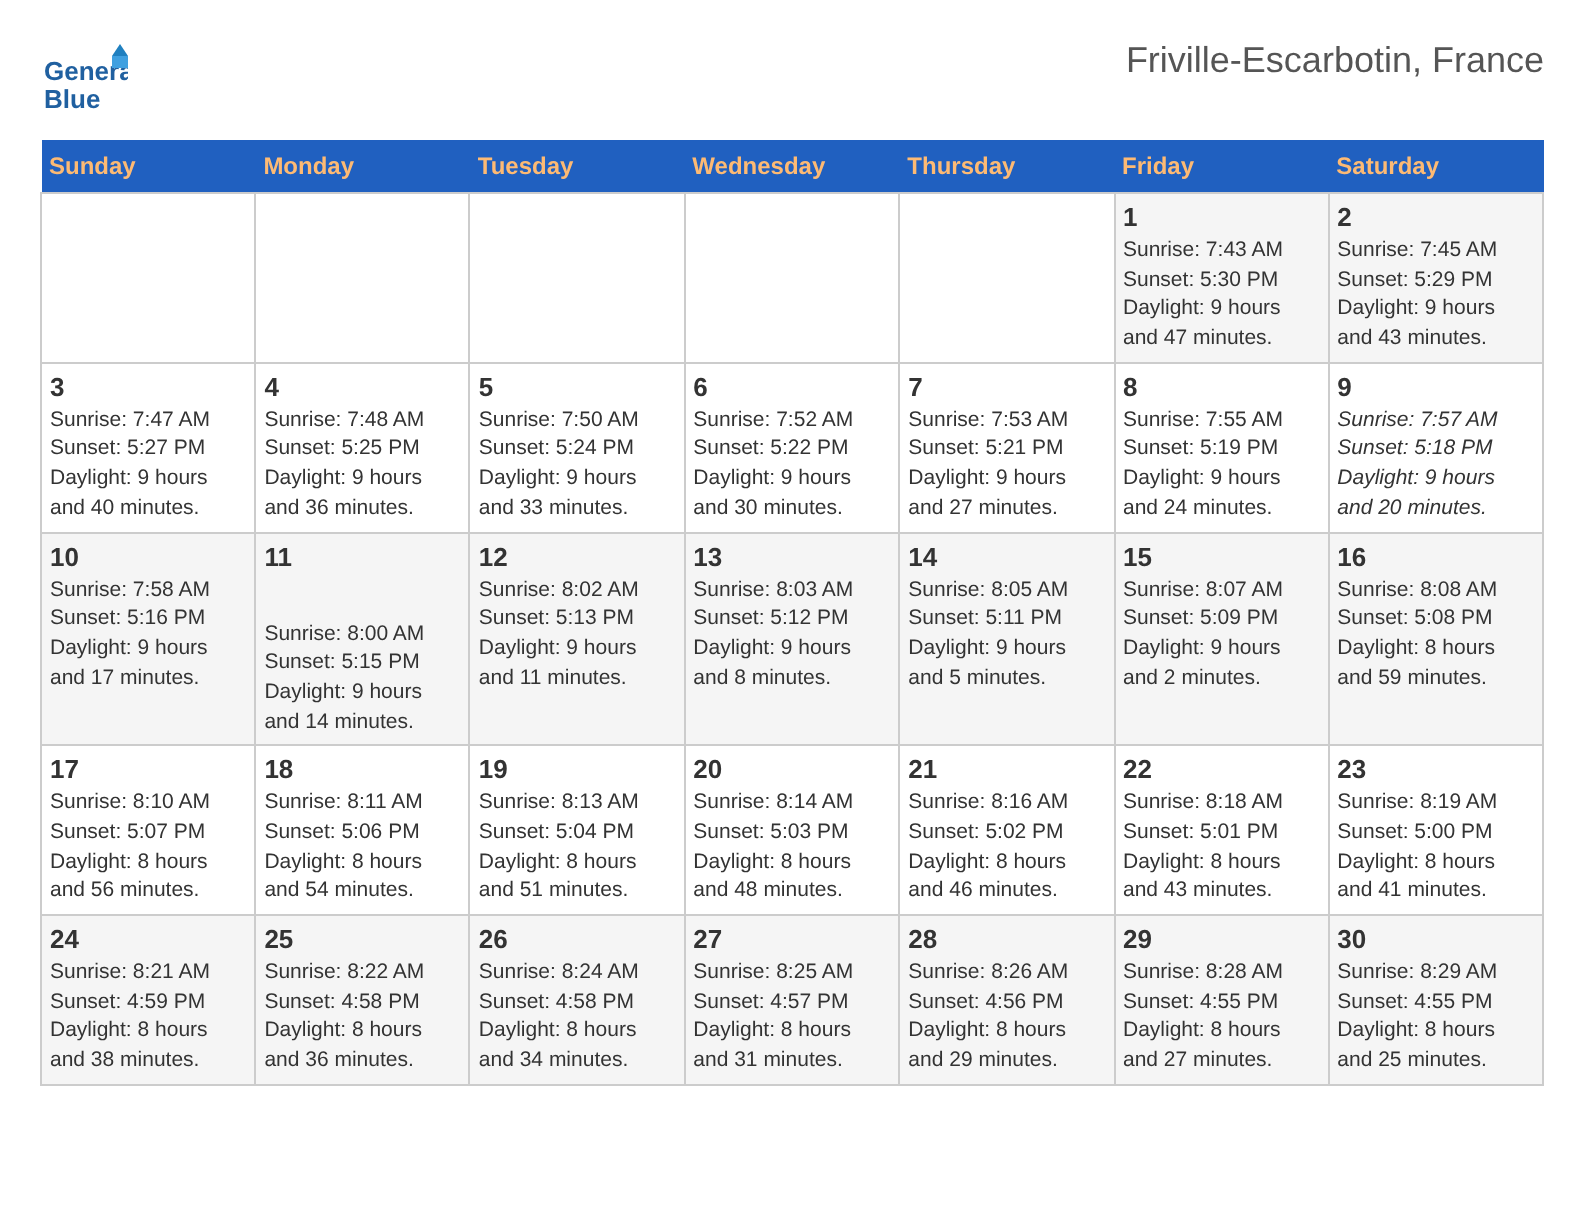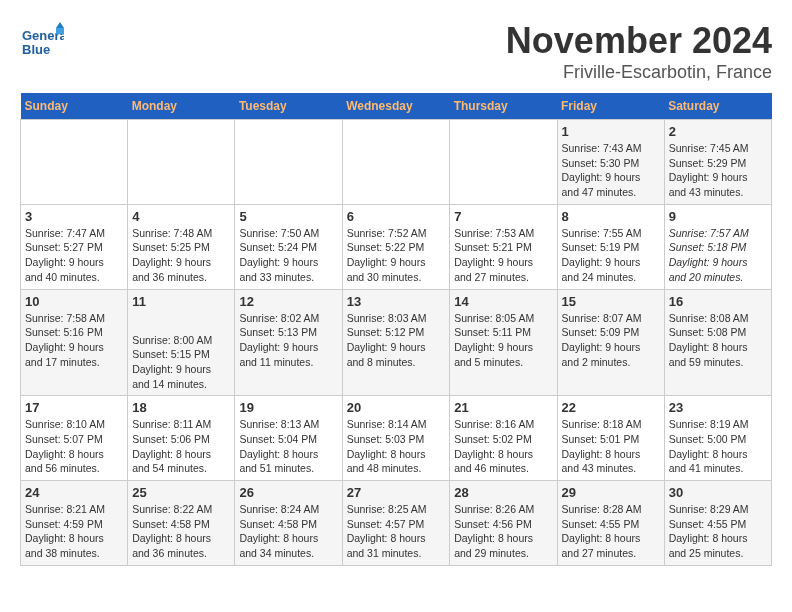--- a/index.html
+++ b/index.html
@@ -92,21 +92,20 @@
     <div class="logo-icon">
       <svg width="44" height="44" viewBox="0 0 44 44">
         <text x="2" y="20" font-size="13" font-weight="bold" fill="#2060a0">General</text>
         <text x="2" y="34" font-size="13" font-weight="bold" fill="#2060a0">Blue</text>
         <polygon points="36,8 44,8 40,2" fill="#2080c0"></polygon>
         <polygon points="36,14 44,14 44,8 36,8" fill="#40a0e0"></polygon>
       </svg>
     </div>
   </div>
   <div class="title-block">
-    <h1>November 2024</h1>
     <h2>Friville-Escarbotin, France</h2>
   </div>
 </div>
 
 <table>
   <thead>
     <tr>
     <th>Sunday</th>
         <th>Monday</th>
         <th>Tuesday</th>

